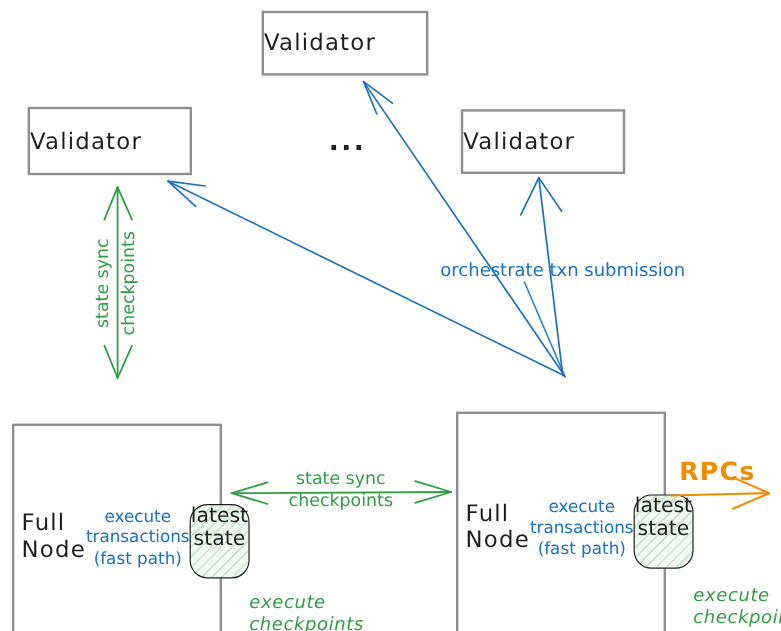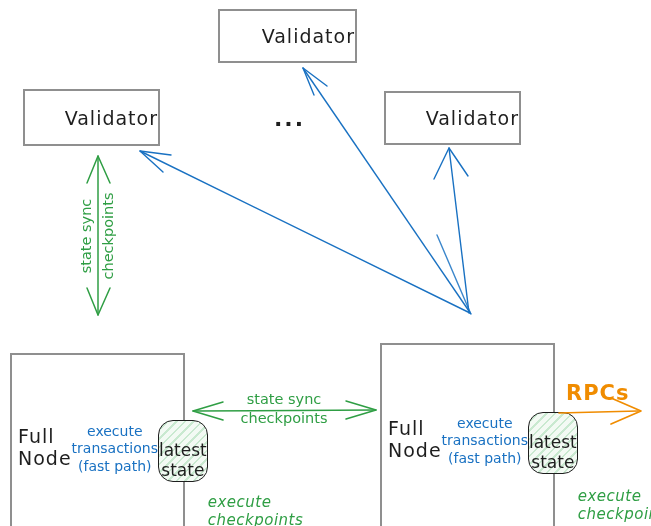--- a/index.html
+++ b/index.html
@@ -4,28 +4,28 @@
 <style>
   :root{
     --blue:#1971c2; --green:#2f9e44; --orange:#f08c00; --ink:#1e1e1e;
     --box_border:#8f8f8f; --state_fill:#f3faf4; --state_hatch:#c9e9d0;
   }
   html,body{margin:0;padding:0;background:#ffffff;}
   body{font-family:"DejaVu Sans", sans-serif; color:var(--ink);}
   #canvas{position:relative;width:651px;height:526px;background:#ffffff;overflow:hidden;}
 
   .node{position:absolute;background:#ffffff;border:2px solid var(--box_border);
-        box-sizing:border-box;display:flex;align-items:center;justify-content:flex-end;padding-left:40px;}
+        box-sizing:border-box;display:flex;align-items:center;justify-content:flex-start;}
   .validator{font-size:19px;letter-spacing:1px;color:var(--ink);}
 
   .fullnode{flex-direction:row;justify-content:flex-start;padding:8px 6px 12px 6px;margin-top:28px;}
   .fn-title{font-size:19px;letter-spacing:1px;color:var(--ink);margin-top:2px;}
   .fn-exec{margin-top:6px;text-align:center;color:var(--blue);font-size:14px;line-height:1.25;}
   .state-box{margin-top:9px;width:80px;height:60px;border:1.7px solid var(--ink);border-radius:15px;
-             display:flex;flex-direction:column;align-items:center;justify-content:flex-end;
+             display:flex;flex-direction:column;align-items:center;justify-content:flex-start;
              background:repeating-linear-gradient(135deg, var(--state_hatch) 0 1.6px, rgba(0,0,0,0) 1.6px 6px), var(--state_fill);}
   .state-box span{font-size:17px;line-height:1.15;color:var(--ink);}
   .fn-footer{margin-top:auto;color:var(--green);font-size:15px;letter-spacing:0.5px;font-style:italic;}
 
   .lbl{position:absolute;white-space:nowrap;}
   .lbl-orchestrate{left:357px;top:216px;width:224px;color:var(--blue);font-size:15px;text-align:center;}
   .lbl-rpcs{left:566px;top:381px;color:var(--orange);font-size:21px;font-weight:bold;letter-spacing:1px;}
   .lbl-ellipsis{left:274px;top:106px;color:var(--ink);font-size:22px;font-weight:bold;letter-spacing:2px;}
   .lbl-vsync{left:37px;top:214px;width:120px;height:44px;transform:rotate(-90deg);
              text-align:center;color:var(--green);font-size:14.5px;line-height:22px;white-space:nowrap;}
@@ -86,20 +86,21 @@
   <div class="lbl lbl-vsync">
     <div>state sync</div>
     <div>checkpoints</div>
   </div>
 
   <div class="lbl lbl-hsync">
     <div>state sync</div>
     <div>checkpoints</div>
   </div>
 
+  <div class="lbl lbl-orchestrate">orchestrate txn submission</div>
 
   <div class="lbl lbl-rpcs">RPCs</div>
 
   <svg id="arrows" viewBox="0 0 651 526" xmlns="http://www.w3.org/2000/svg">
 
     <g>
       <path class="st-green" d="M98 156 L98 315"></path>
       <polyline class="st-green" points="87,183 98,156 110,183"></polyline>
       <polyline class="st-green" points="87,288 98,315 110,288"></polyline>
     </g>

